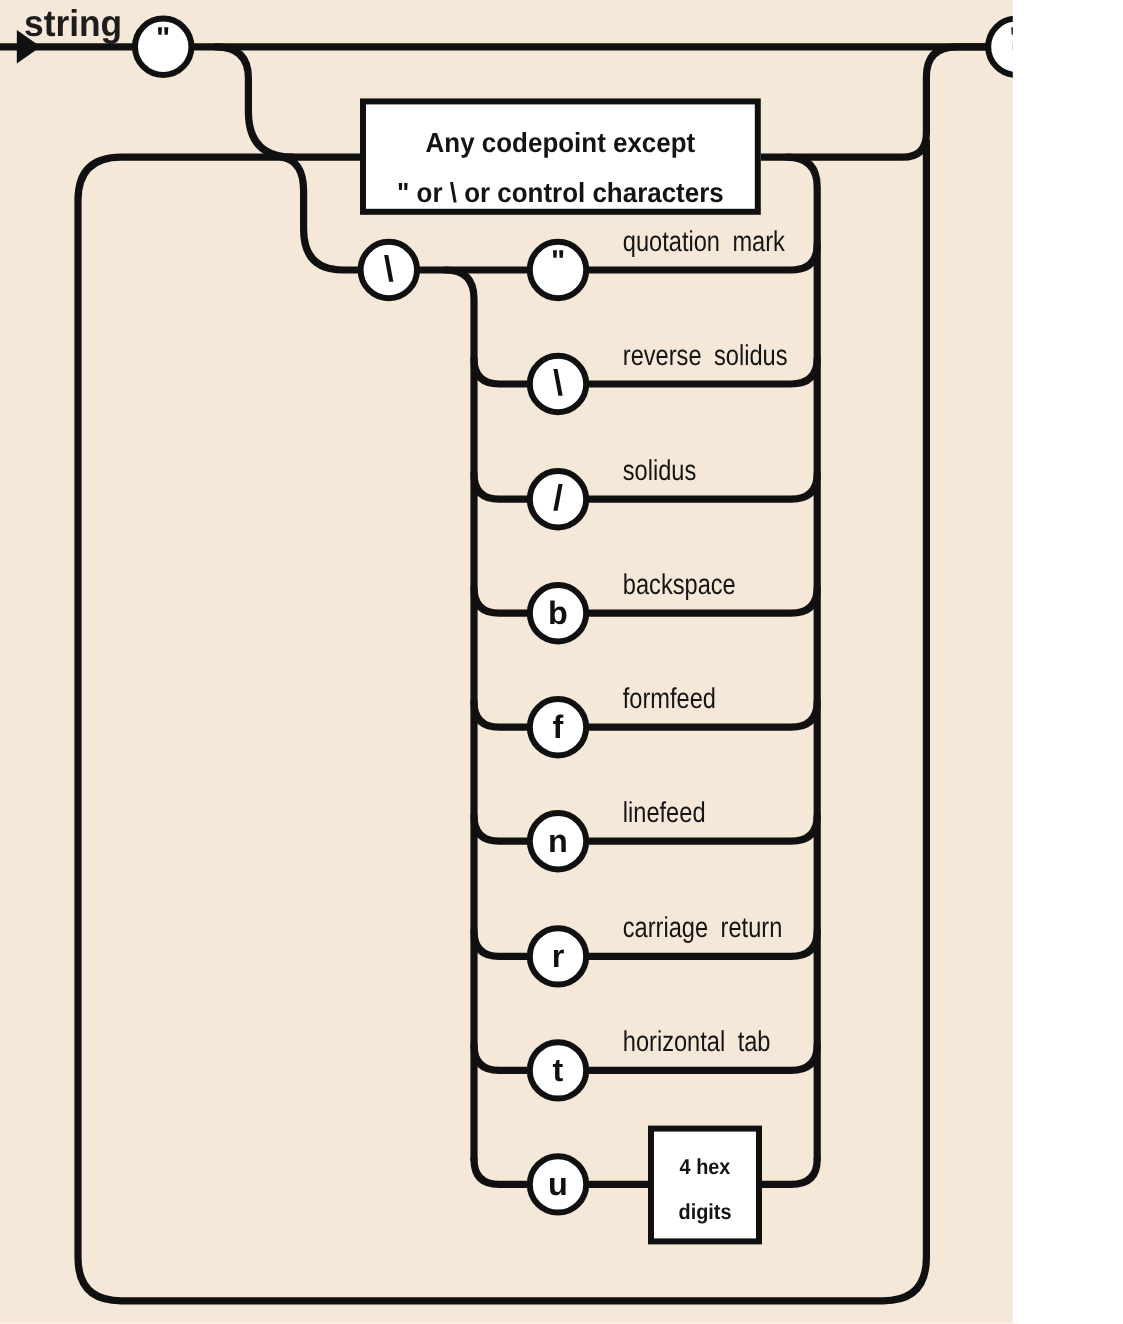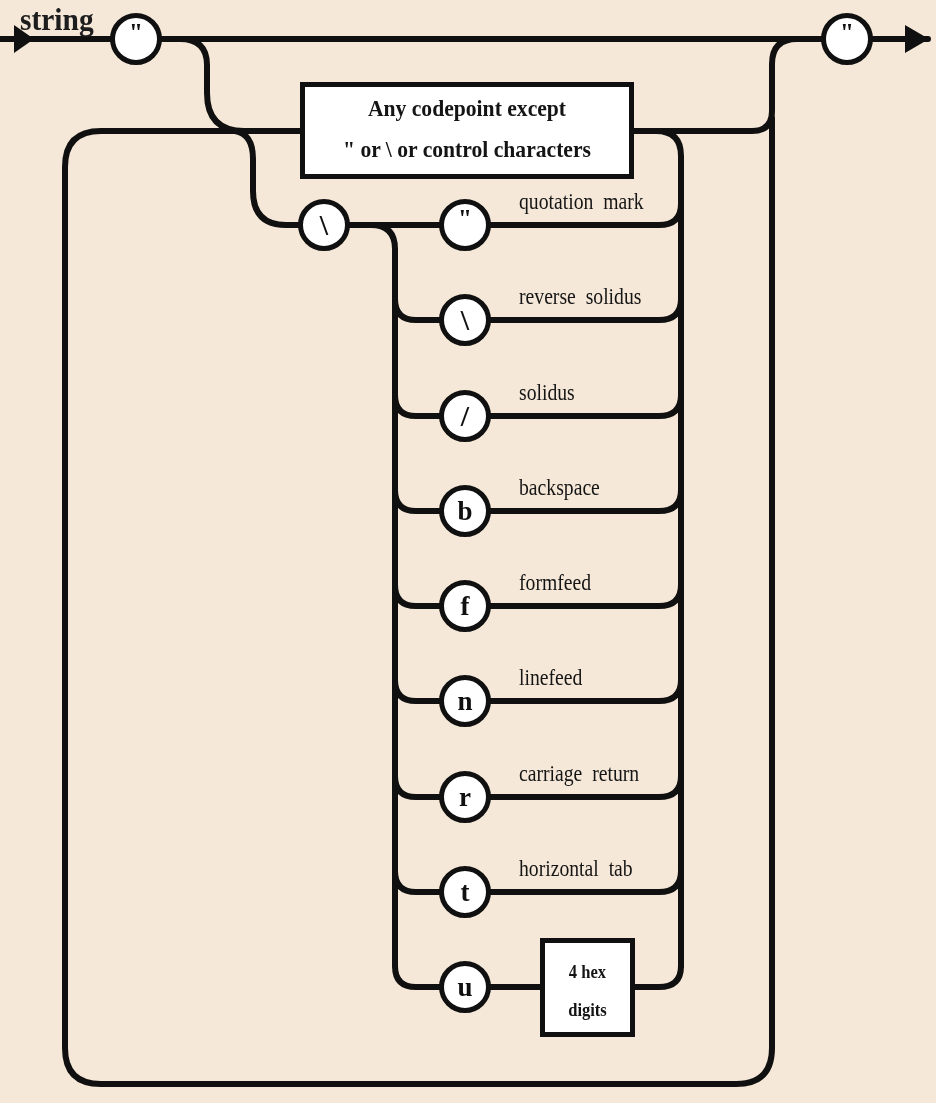--- a/index.html
+++ b/index.html
@@ -1,18 +1,18 @@
 <!DOCTYPE html>
 <html><head>
 <meta charset="utf-8">
 <style>
   html,body{margin:0;padding:0;}
   .stage{
-    position:relative;width:936px;height:1103px;background:#f5e8d8;
-    font-family:Liberation Serif, serif;overflow:hidden;
+    position:relative;width:844px;height:1103px;background:#f5e8d8;
+    font-family:Liberation Sans, sans-serif;overflow:hidden;
   }
   .wires{position:absolute;left:0;top:0;}
   .wires path{fill:none;stroke:#101010;stroke-width:6;stroke-linecap:round;stroke-linejoin:round;}
   .wires polygon{fill:#101010;stroke:none;}
   .title{
     position:absolute;left:20px;top:2px;font-size:31px;font-weight:bold;color:#1d1d1d;
     transform:scaleX(.95);transform-origin:left top;letter-spacing:0;
   }
   .node{
     position:absolute;width:52px;height:52px;box-sizing:border-box;
@@ -22,21 +22,21 @@
   }
   .node.q{font-size:25px;padding-bottom:14px;}
   .node.slash{font-size:30px;font-weight:600;}
   .node.letter{font-size:27px;}
   .rbox{
     position:absolute;box-sizing:border-box;border:5px solid #101010;background:#ffffff;
     color:#141414;font-weight:bold;text-align:center;
   }
   .any-box{left:300px;top:82px;width:334px;height:97px;font-size:23px;}
   .any-box .bl{line-height:41px;transform:scaleX(.94);transform-origin:center;white-space:nowrap;}
-  .any-box{padding-top:1px;}
+  .any-box{padding-top:12px;}
   .hex-box{left:540px;top:938px;width:95px;height:99px;font-size:18px;padding-top:10px;}
   .hex-box .bl{line-height:38px;transform:scaleX(.92);transform-origin:center;}
   .rlabel{
     position:absolute;left:519px;height:30px;font-size:24px;color:#151515;
     transform:scaleX(.82);transform-origin:left bottom;white-space:nowrap;word-spacing:6px;
     letter-spacing:0;
   }
 </style>
 </head>
 <body>

